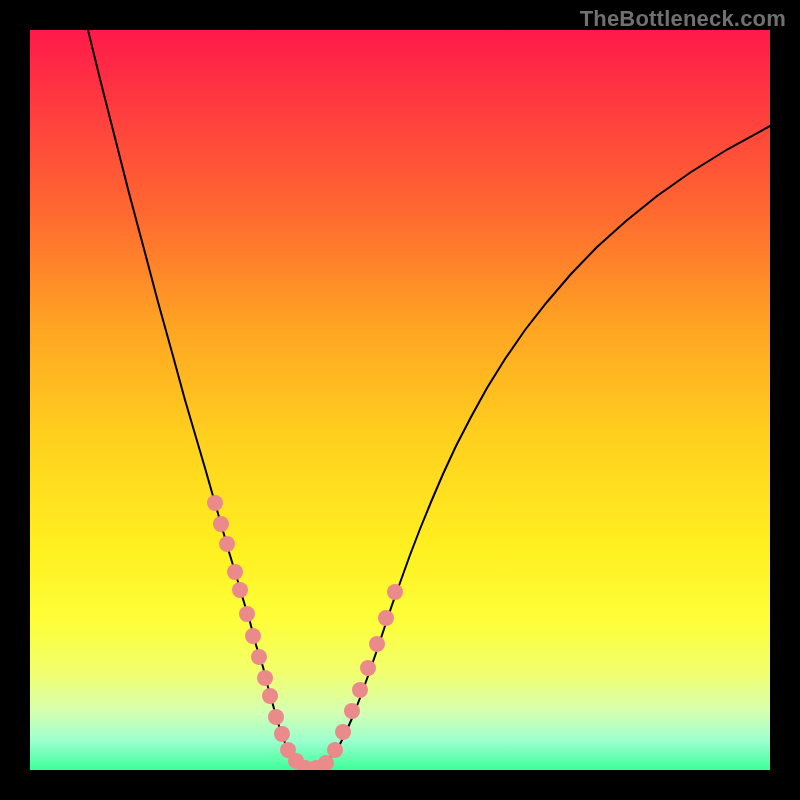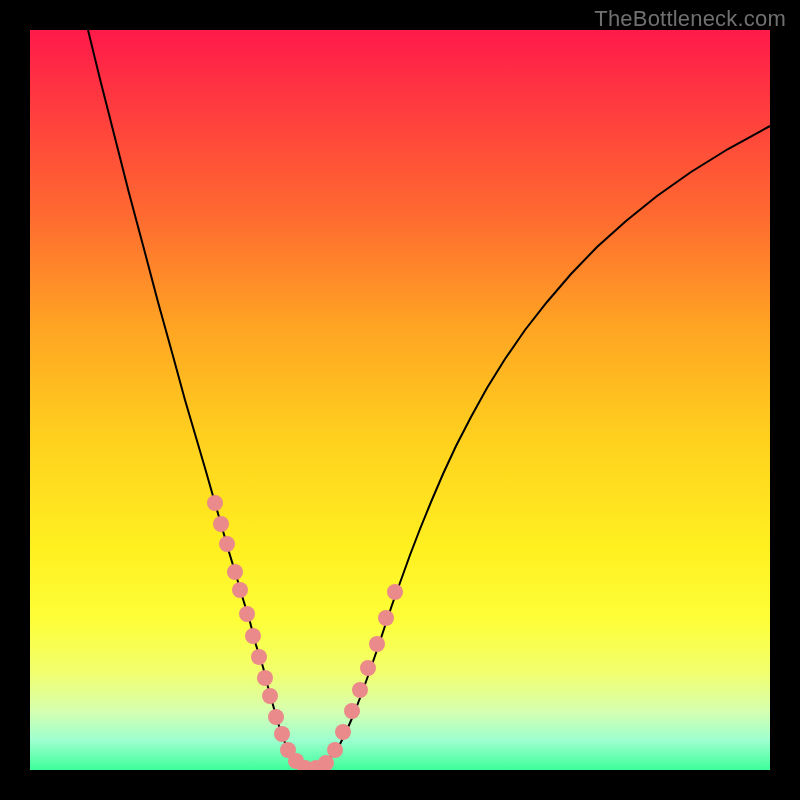--- a/index.html
+++ b/index.html
@@ -30,21 +30,21 @@
       #9dffcf 96%,
       #3dff9a 100%);
   }
   .watermark {
     position: absolute;
     top: 6px;
     right: 14px;
     color: #707070;
     font-size: 22px;
     letter-spacing: 0.2px;
-    font-weight: 400;
+    font-weight: 700;
   }
   svg {
     position: absolute;
     left: 0;
     top: 0;
   }
 </style>
 </head>
 <body>
 

